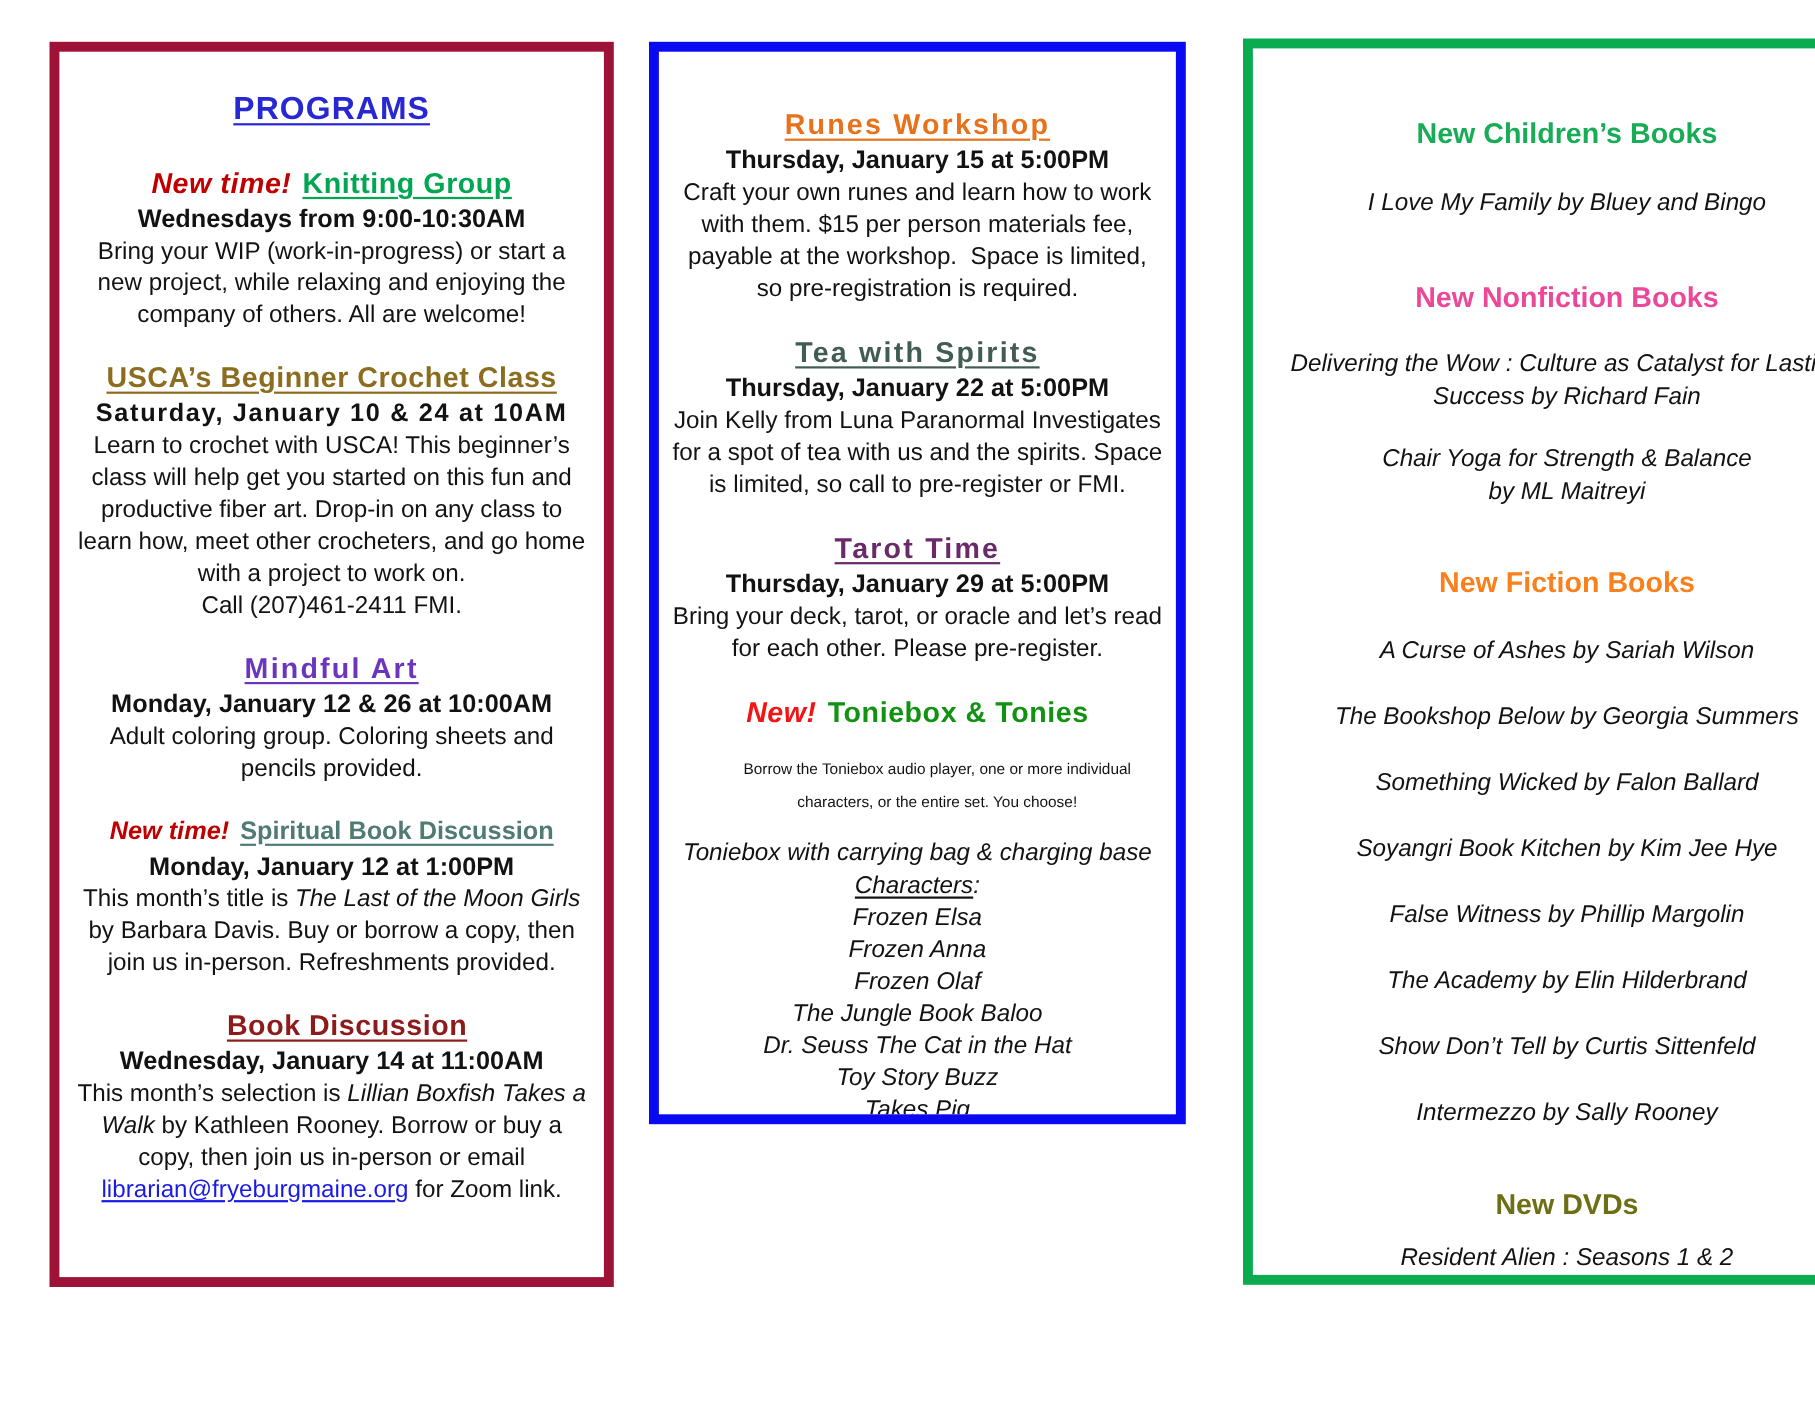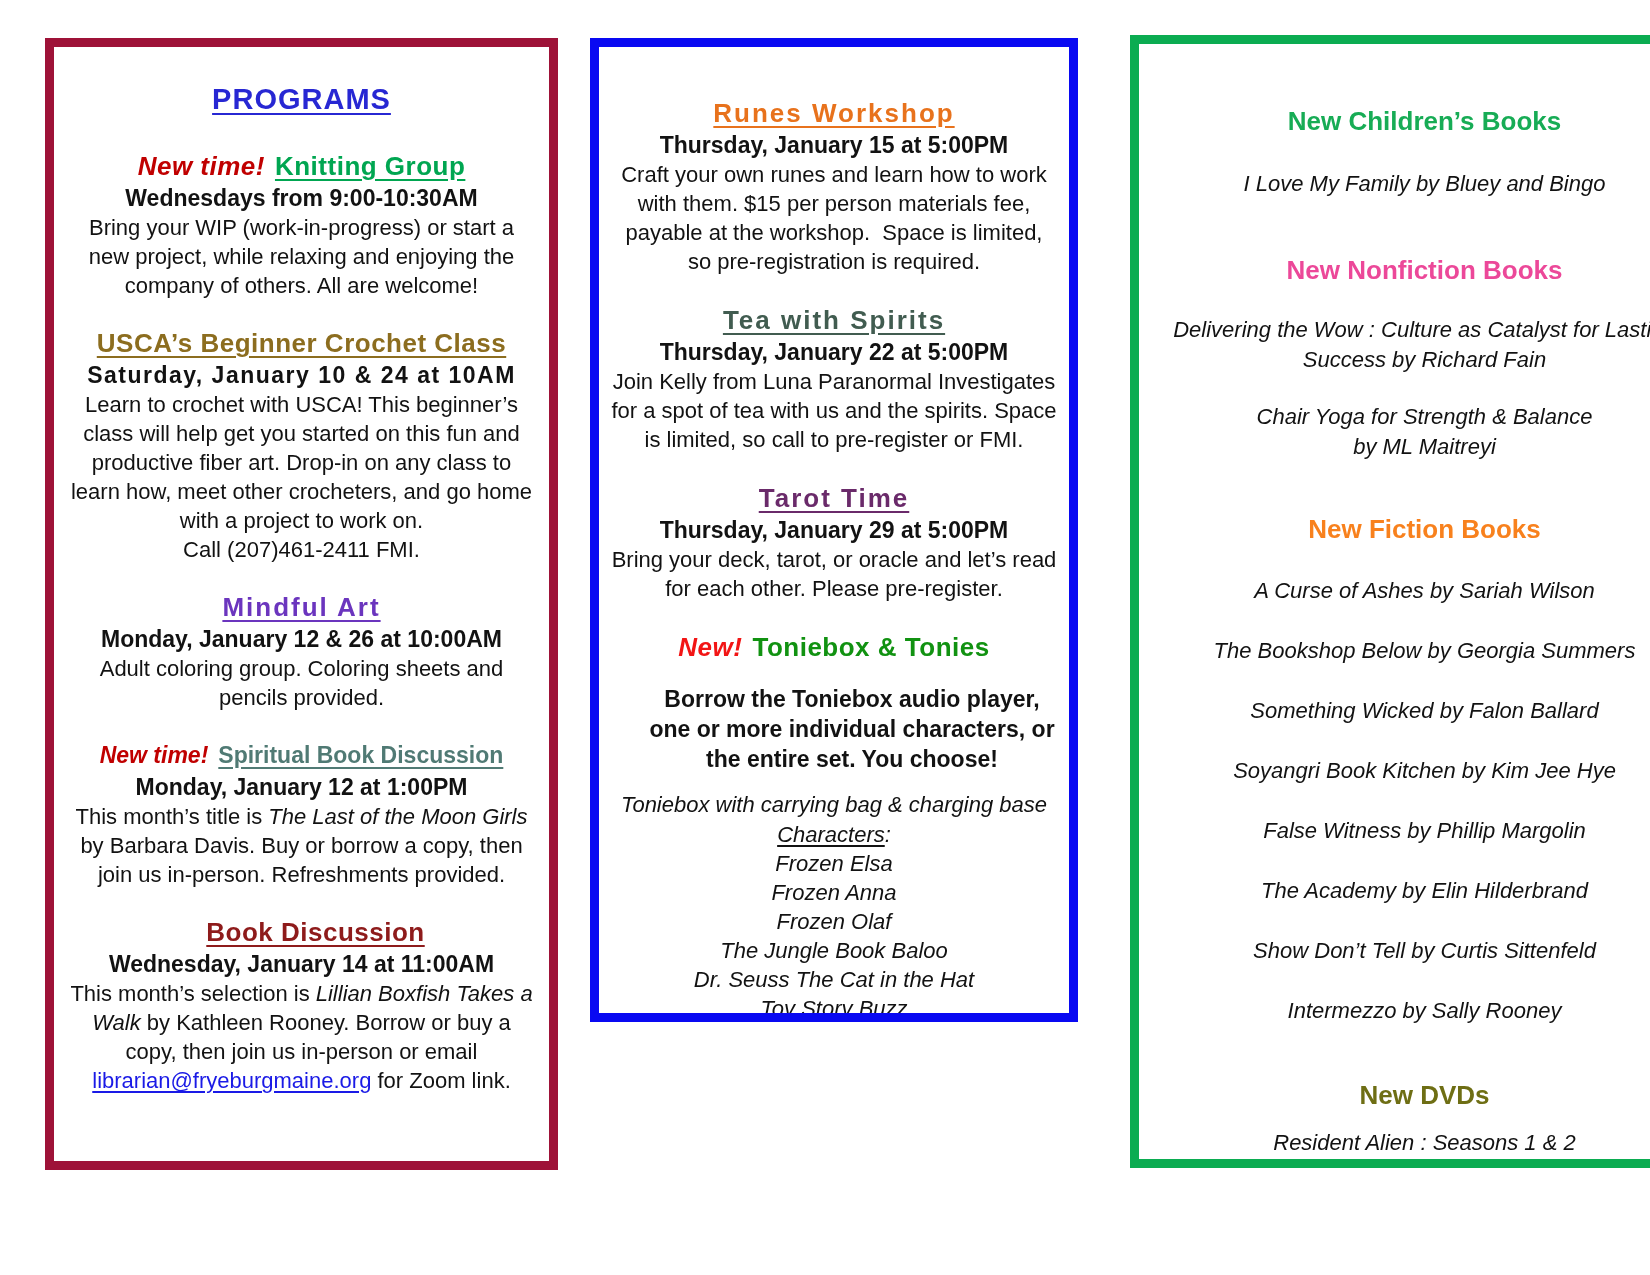--- a/index.html
+++ b/index.html
@@ -32,21 +32,21 @@
 
   .schedule { font-size:23px; font-weight:bold; line-height:30px; }
   .schedule.ls { letter-spacing:1.5px; }
 
   .body-text { font-size:22px; line-height:29px; }
   .preserve { white-space:pre-wrap; }
   .italic { font-style:italic; }
   .link { text-decoration:underline; text-underline-offset:3px; cursor:pointer; }
 
   .toniebox-head { margin-bottom:20px; }
-  .bold-body { font-size:23px; font-weight:bold; line-height:30px; margin-bottom:16px;margin-left:36px; }
+  .bold-body { font-size:14px; font-weight:normal; line-height:30px; margin-bottom:16px;margin-left:36px; }
   .kit-line { font-size:22px; font-style:italic; line-height:30px; }
   .char-line, .char-item { font-size:22px; font-style:italic; line-height:29px; }
   .char-label { text-decoration:underline; text-underline-offset:3px; }
 
   h2.cat { font-size:26px; font-weight:bold; line-height:34px; }
   .item { font-size:22px; font-style:italic; line-height:30px; }
   .prewrap { white-space:pre-line; }
 
   .sec-children h2 { margin-bottom:31px; }
   .sec-children { margin-bottom:54px; }

